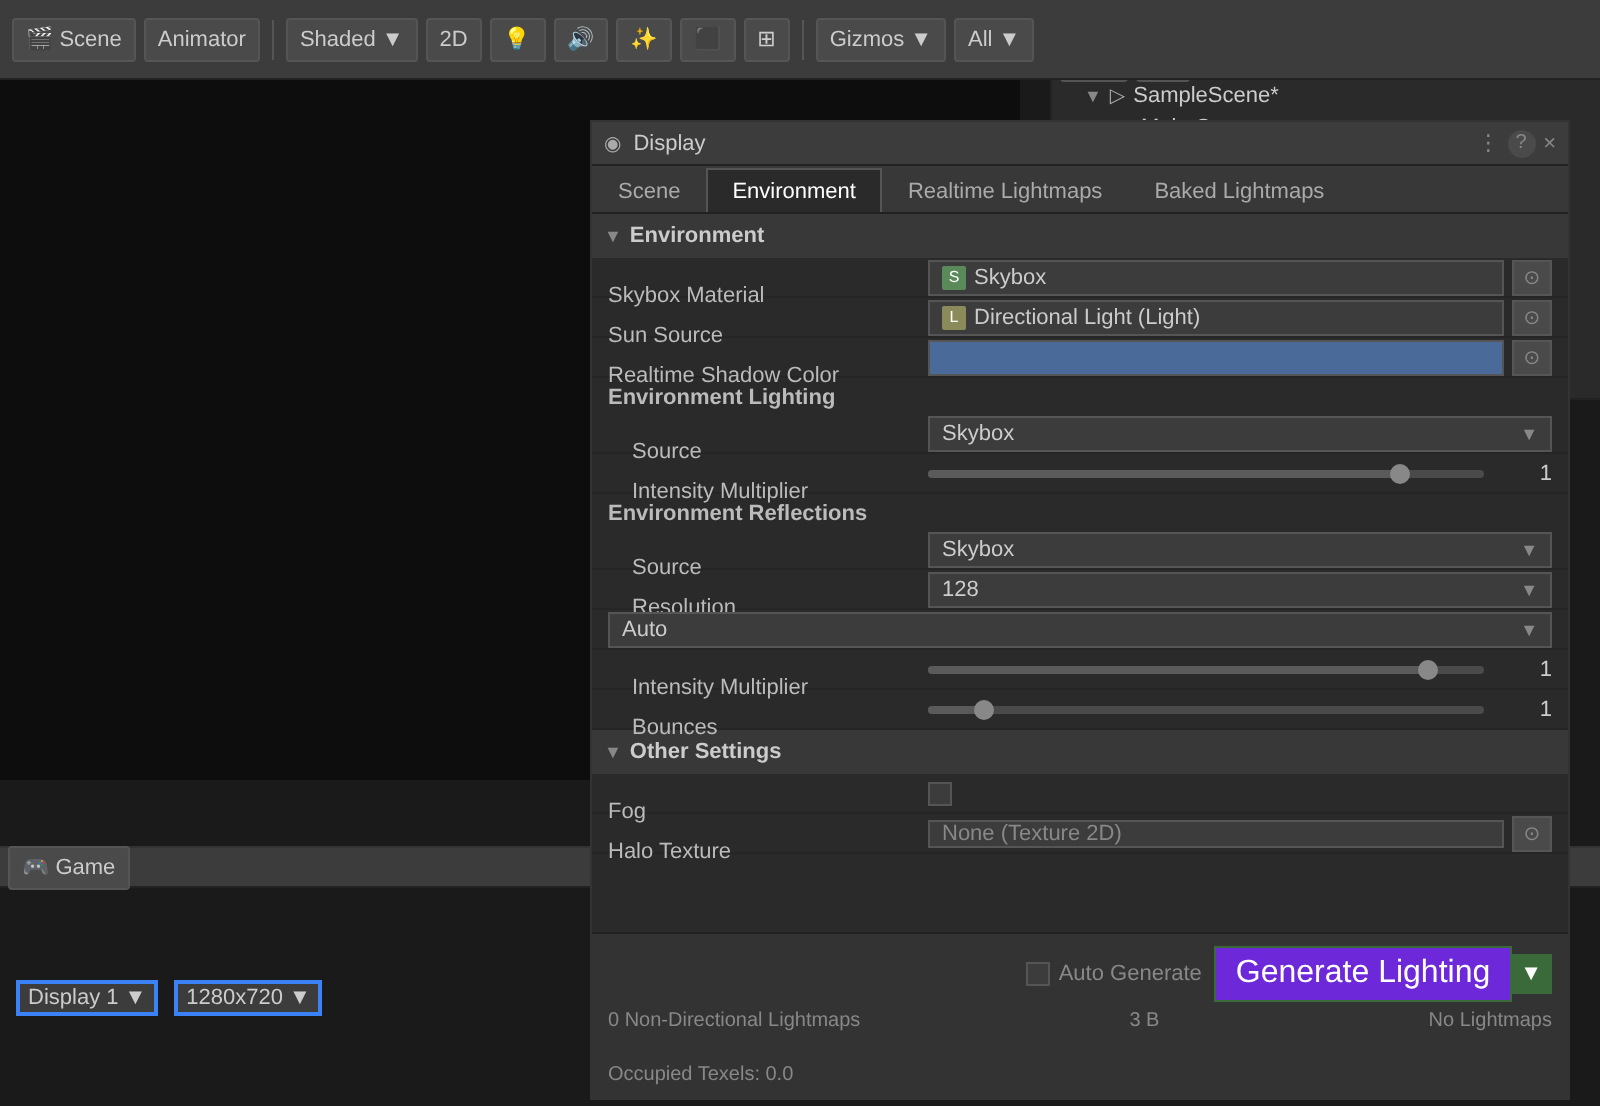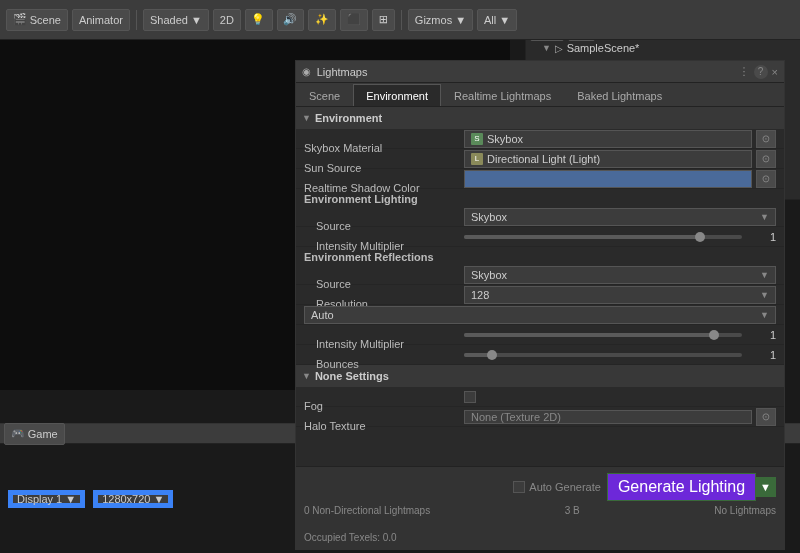--- a/index.html
+++ b/index.html
@@ -79,21 +79,21 @@
     .game-content {
       background: #1a1a1a;
       height: calc(100% - 20px);
       display: flex;
       align-items: center;
       padding: 4px 8px;
       gap: 8px;
     }
     .game-dropdown {
       background: #3c3c3c;
-      border: 5px solid #3b82f6;
+      border: 2px solid #3b82f6;
       color: #ccc;
       padding: 1px 4px;
       font-size: 11px;
       height: 18px;
       display: flex;
       align-items: center;
       gap: 3px;
       cursor: pointer;
     }
 
@@ -483,21 +483,21 @@
     <span style="font-size:10px; color:#aaa;">💡</span>
     <span>Directional Light</span>
   </div>
 </div>
 
 <div class="lighting-panel">
 
   <div class="panel-header">
     <div class="panel-header-left">
       <span style="color:#aaa; font-size:10px;">◉</span>
-      <span>Lightmaps</span>
+      <span>Display</span>
     </div>
     <div class="panel-header-icons">
       <span style="color:#888; cursor:pointer;">⋮</span>
       <span style="color:#888; cursor:pointer; background:#4a4a4a; width:14px; height:14px; border-radius:50%; display:inline-flex; align-items:center; justify-content:center; font-size:10px;">?</span>
       <span style="color:#888; cursor:pointer;">×</span>
     </div>
   </div>
 
   <div class="panel-tabs">
     <div class="panel-tab">Scene</div>
@@ -620,21 +620,21 @@
             <div class="prop-slider-fill" style="width: 10%;"></div>
             <div class="prop-slider-thumb" style="left: 10%;"></div>
           </div>
           <span class="prop-number">1</span>
         </div>
       </div>
     </div>
 
     <div class="section-header">
       <span class="section-arrow">▼</span>
-      <span>None Settings</span>
+      <span>Other Settings</span>
     </div>
 
     <div class="prop-row">
       <span class="prop-label">Fog</span>
       <div class="prop-value">
         <div class="checkbox"></div>
       </div>
     </div>
 
     <div class="prop-row">

